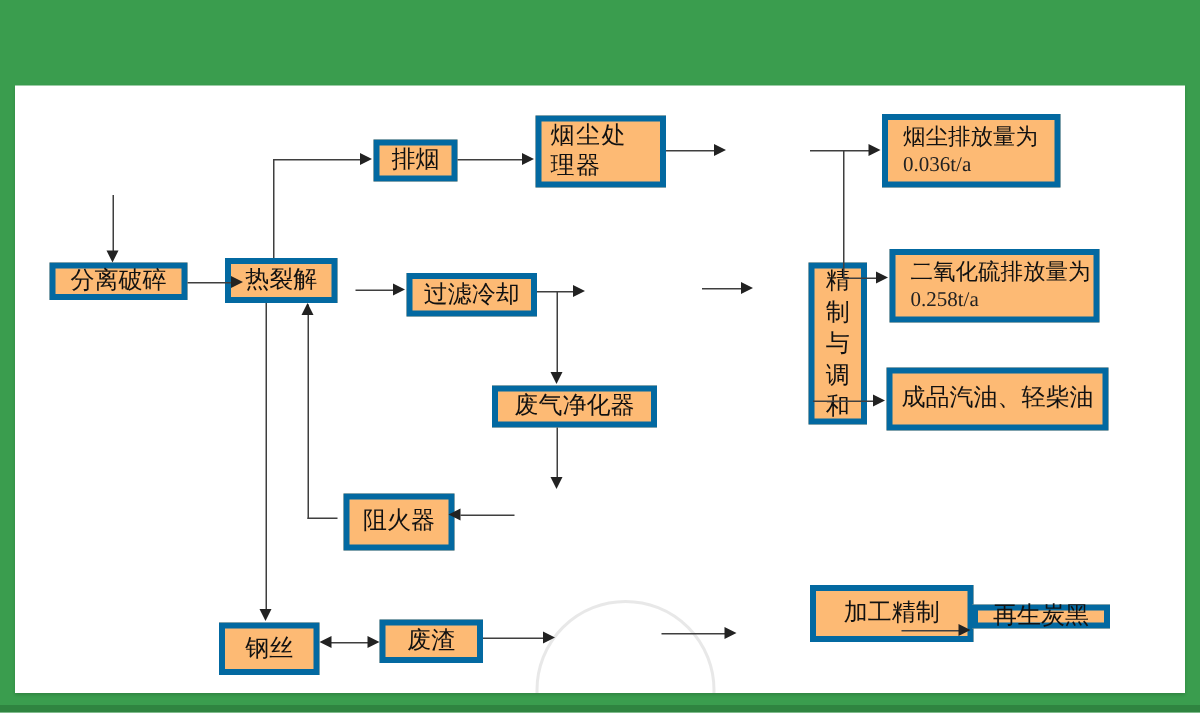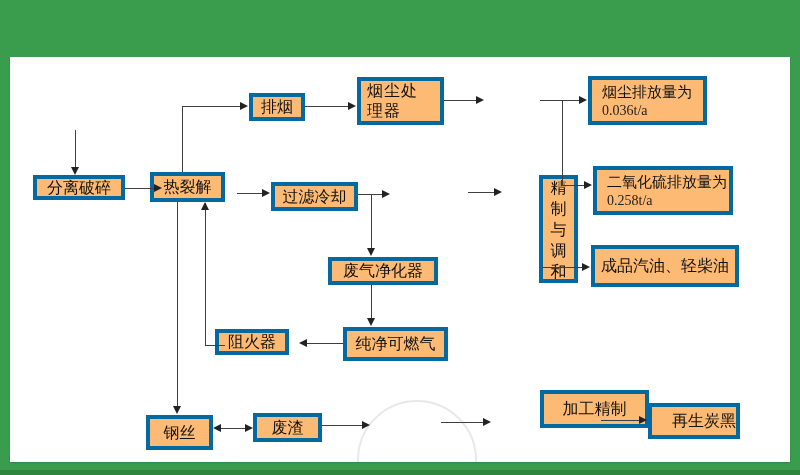--- a/index.html
+++ b/index.html
@@ -28,26 +28,26 @@
   #n-standard-discharge{left:475px;top:21px;width:55px;height:44px;padding:0 9px;}
   #n-dust-emission{left:578px;top:19px;width:119px;height:49px;flex-direction:column;align-items:flex-start;padding-left:10px;font-size:15px;line-height:19px;text-align:left;}
   #n-so2-emission{left:583px;top:109px;width:140px;height:49px;flex-direction:column;align-items:flex-start;padding-left:10px;font-size:15px;line-height:19px;text-align:left;}
   #n-filter-cooling{left:261px;top:125px;width:87px;height:29px;}
   #n-fuel-oil{left:381px;top:122px;width:77px;height:31px;}
   #n-refining{left:493px;top:118px;width:39px;height:108px;line-height:21px;margin-left:36px;}
   #n-refining .vtext{display:inline-block;width:17px;word-break:break-all;}
   #n-finished-oil{left:581px;top:188px;width:148px;height:42px;}
   #n-gas-purifier{left:318px;top:200px;width:110px;height:28px;}
   #n-combustible-gas{left:333px;top:270px;width:105px;height:34px;}
-  #n-flame-arrester{left:205px;top:272px;width:74px;height:26px;text-align:right;}
+  #n-flame-arrester{left:219px;top:272px;width:74px;height:38px;text-align:right;}
   #n-steel-wire{left:136px;top:358px;width:67px;height:35px;}
   #n-waste-residue{left:243px;top:356px;width:69px;height:29px;}
   #n-crude-carbon{left:361px;top:352px;width:70px;height:31px;}
   #n-processing{left:482px;top:333px;width:109px;height:38px;margin-left:48px;}
-  #n-regen-carbon{left:638px;top:346px;width:92px;height:36px;justify-content:flex-end;}
+  #n-regen-carbon{left:638px;top:346px;width:92px;height:16px;}
   .emission-value{font-family:"Liberation Serif","DejaVu Serif",serif;font-size:14px;color:#222;}
   .watermark{position:absolute;left:347px;top:343px;width:116px;height:116px;border:2px solid rgba(130,130,130,0.18);border-radius:50%;}
 </style>
 </head>
 <body>
 
 <div class="stage">
 
   <div class="panel">
 
@@ -77,23 +77,20 @@
       <span>过滤冷却</span>
     </div>
     <div class="node" id="n-refining">
       <span class="vtext">精制与调和</span>
     </div>
     <div class="node" id="n-finished-oil">
       <span>成品汽油、轻柴油</span>
     </div>
     <div class="node" id="n-gas-purifier">
       <span>废气净化器</span>
-    </div>
-    <div class="node" id="n-combustible-gas">
-      <span>纯净可燃气</span>
     </div>
     <div class="node" id="n-flame-arrester">
       <span>阻火器</span>
     </div>
     <div class="node" id="n-steel-wire">
       <span>钢丝</span>
     </div>
     <div class="node" id="n-waste-residue">
       <span>废渣</span>
     </div>

